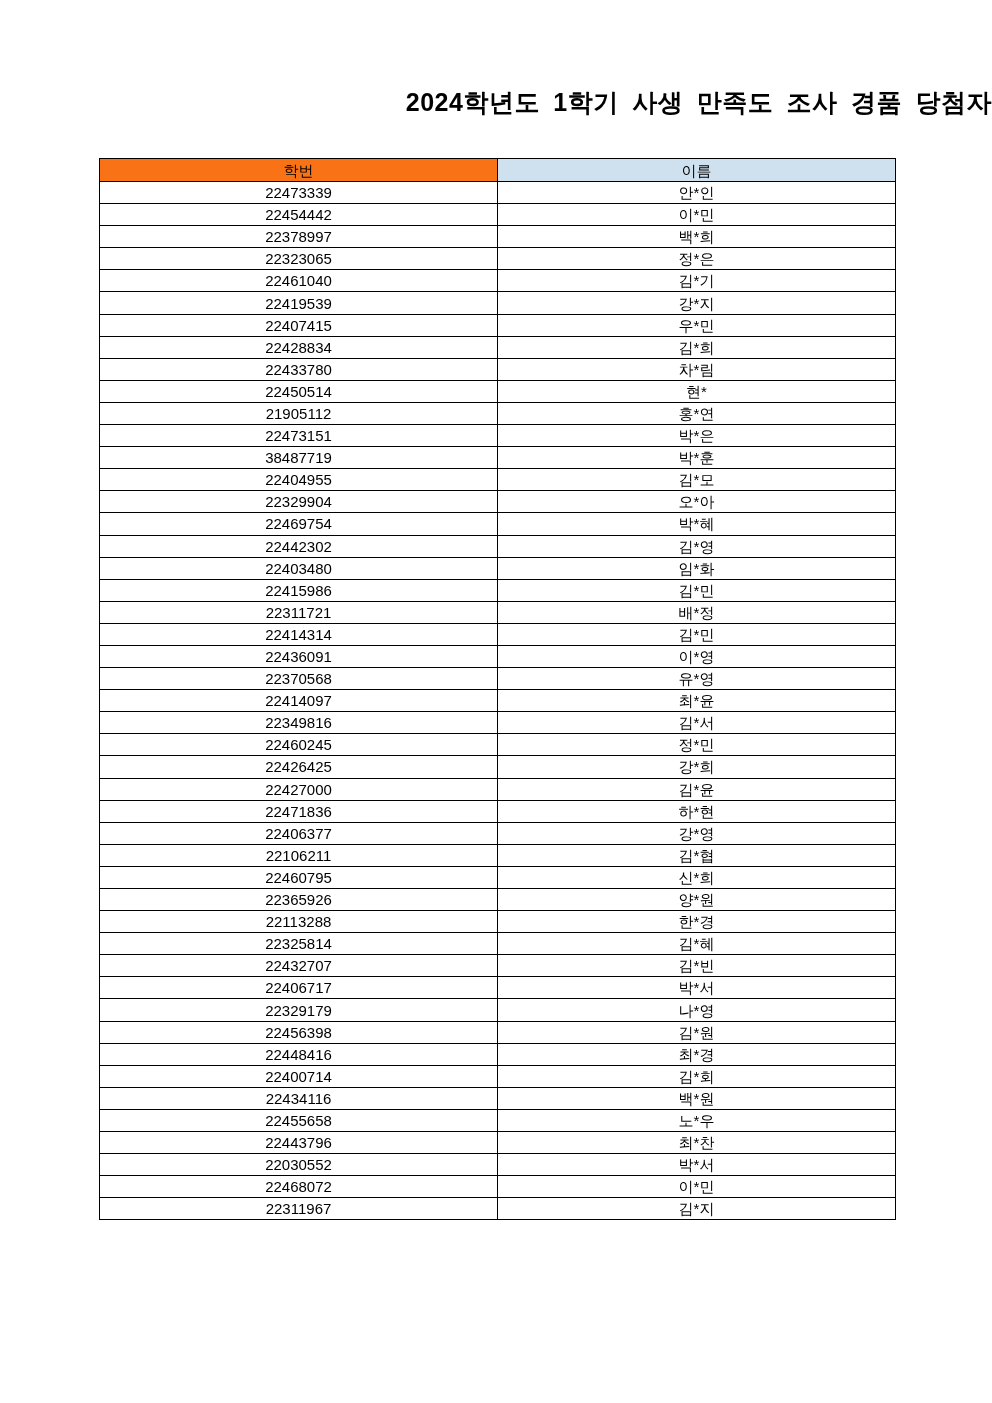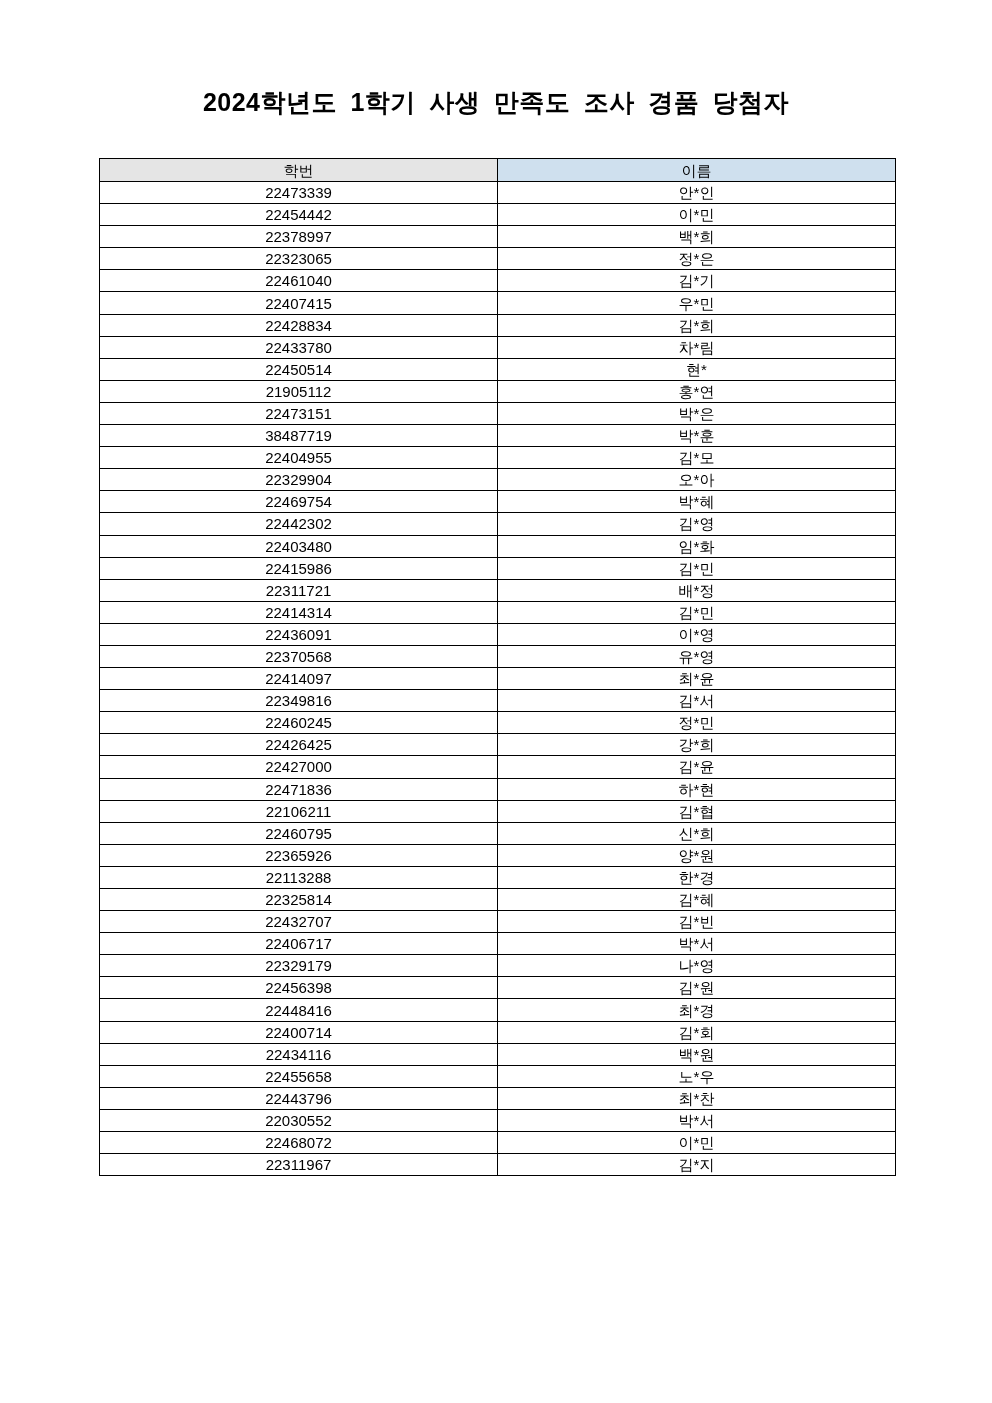--- a/index.html
+++ b/index.html
@@ -15,21 +15,21 @@
     font-family: "Liberation Sans", "DejaVu Sans", sans-serif;
     color: #000000;
     overflow: hidden;
   }
   .doc-title {
     position: absolute;
     top: 86px;
     left: 0;
     width: 100%;
     margin: 0;
-    text-align: center;
+    text-align: right;
     font-size: 25px;
     font-weight: bold;
     letter-spacing: 0.5px;
     word-spacing: 6px;
     color: #000000;
   }
   table.winners {
     position: absolute;
     top: 158px;
     left: 99px;
@@ -65,21 +65,21 @@
 
   <h1 class="doc-title">2024학년도 1학기 사생 만족도 조사 경품 당첨자</h1>
 
   <table class="winners">
     <colgroup>
       <col class="c-id">
       <col class="c-name">
     </colgroup>
     <thead>
       <tr>
-        <th style="background: #e5e5e5;">학번</th>
+        <th style="background: #f97316;">학번</th>
         <th style="background: rgb(207, 224, 238);">이름</th>
       </tr>
     </thead>
     <tbody>
         <tr>
       <td>22473339</td>
       <td>안*인</td>
     </tr>
         <tr>
       <td>22454442</td>
@@ -91,20 +91,24 @@
     </tr>
         <tr>
       <td>22323065</td>
       <td>정*은</td>
     </tr>
         <tr>
       <td>22461040</td>
       <td>김*기</td>
     </tr>
         <tr>
+      <td>22419539</td>
+      <td>강*지</td>
+    </tr>
+        <tr>
       <td>22407415</td>
       <td>우*민</td>
     </tr>
         <tr>
       <td>22428834</td>
       <td>김*희</td>
     </tr>
         <tr>
       <td>22433780</td>
       <td>차*림</td>
@@ -183,20 +187,24 @@
     </tr>
         <tr>
       <td>22427000</td>
       <td>김*윤</td>
     </tr>
         <tr>
       <td>22471836</td>
       <td>하*현</td>
     </tr>
         <tr>
+      <td>22406377</td>
+      <td>강*영</td>
+    </tr>
+        <tr>
       <td>22106211</td>
       <td>김*협</td>
     </tr>
         <tr>
       <td>22460795</td>
       <td>신*희</td>
     </tr>
         <tr>
       <td>22365926</td>
       <td>양*원</td>

